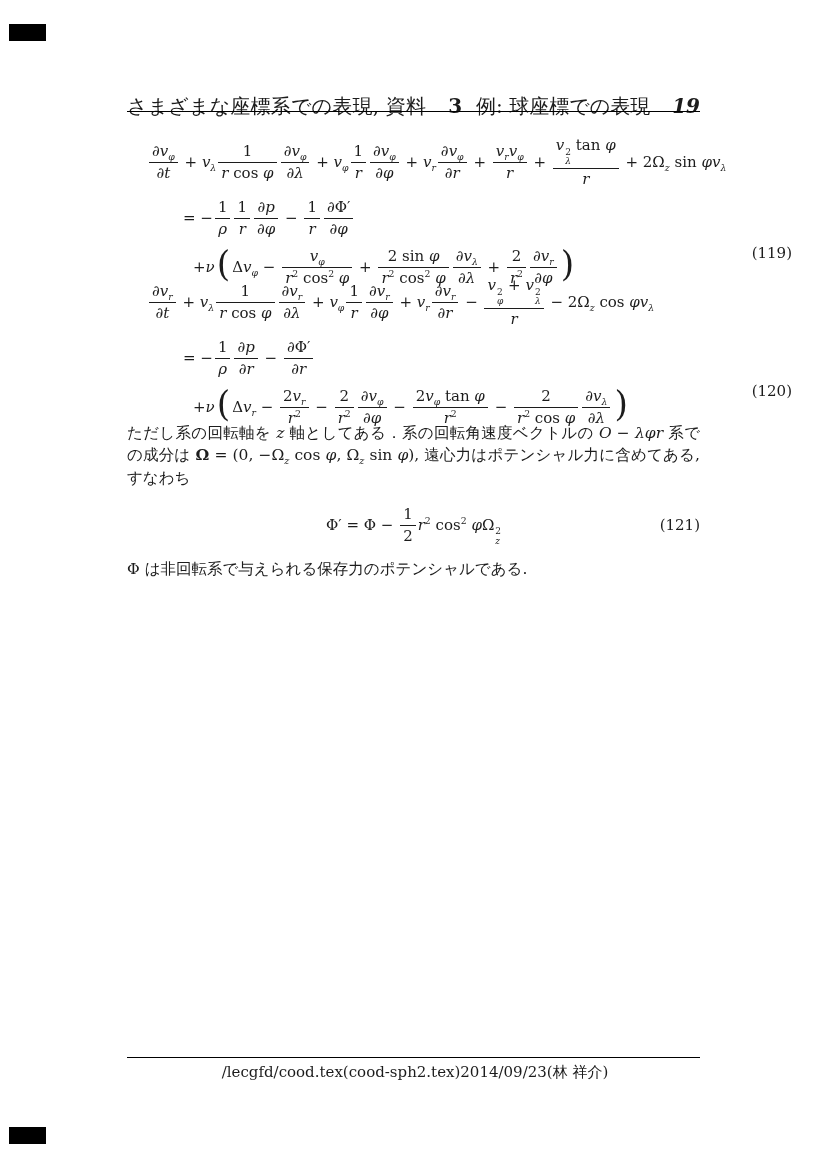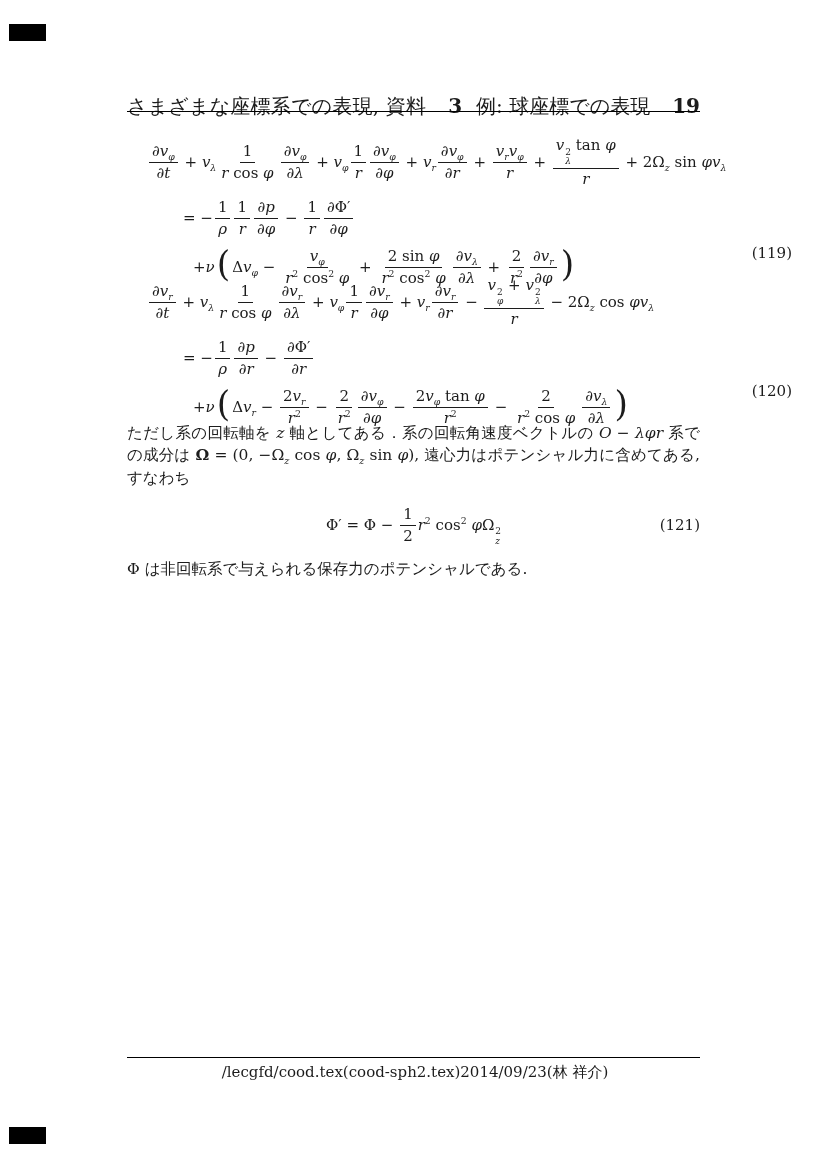--- a/index.html
+++ b/index.html
@@ -8,21 +8,21 @@
     font-family:"DejaVu Serif","Liberation Serif",serif;color:#1c1c1c;
   }
   .mark{position:absolute;left:9px;width:37px;height:17px;background:#000;}
   #mark-top{top:24px;}
   #mark-bottom{top:1127px;}
 
   .hdr{position:absolute;left:127px;top:86px;width:573px;display:flex;align-items:baseline;font-size:20px;margin-top:7px;}
   .hdr .left{letter-spacing:.2px;}
   .hdr .sec{margin-left:auto;display:flex;align-items:baseline;}
   .hdr .num{font-weight:bold;margin-right:14px;}
-  .hdr .pg{font-weight:bold;margin-left:22px;}
+  .hdr .pg{font-weight:bold;margin-left:22px;font-style:italic;}
 
   .rule{position:absolute;left:127px;width:573px;height:1px;background:#000;}
   #rule-top{top:111px;}
   #rule-bottom{top:1057px;}
 
   .eq{position:absolute;left:147px;font-size:15px;white-space:nowrap;}
   #eq-119{top:137px;}
   #eq-120{top:277px;}
   #eq-121{top:506px;left:127px;width:573px;text-align:center;}
   .eq .row{margin-bottom:10px;}
@@ -37,21 +37,21 @@
   .para{position:absolute;left:127px;width:573px;font-size:15.5px;line-height:1.45;text-align:justify;}
   #para-0{top:422px;}
   #para-1{top:558px;}
 
   .ftr{position:absolute;left:127px;top:1063px;width:576px;display:flex;justify-content:center;font-size:15px;}
 
   
   .it{font-style:italic;}
   .up{font-style:normal;}
   .jp{font-style:normal;}
-  .fr{display:inline-flex;flex-direction:column;align-items:center;vertical-align:middle;margin:0 2px;}
+  .fr{display:inline-flex;flex-direction:column;vertical-align:middle;margin:0 2px;}
   .fr .n{padding:0 3px 2px;border-bottom:1px solid #1c1c1c;}
   .fr .d{padding:2px 3px 0;}
   .fr .n,.fr .d{line-height:1.15;text-align:center;white-space:nowrap;}
   sub.sb{font-size:62%;font-style:italic;line-height:0;}
   sup.sp{font-size:62%;font-style:normal;line-height:0;}
   .ssk{display:inline-flex;flex-direction:column;align-items:flex-start;font-size:60%;line-height:1.05;vertical-align:-0.5em;margin-left:1px;}
   .ssk .t{font-style:normal;}
   .ssk .b{font-style:italic;}
   .bg{font-size:230%;line-height:0;vertical-align:-0.12em;font-style:normal;margin:0 2px;}
 </style>

